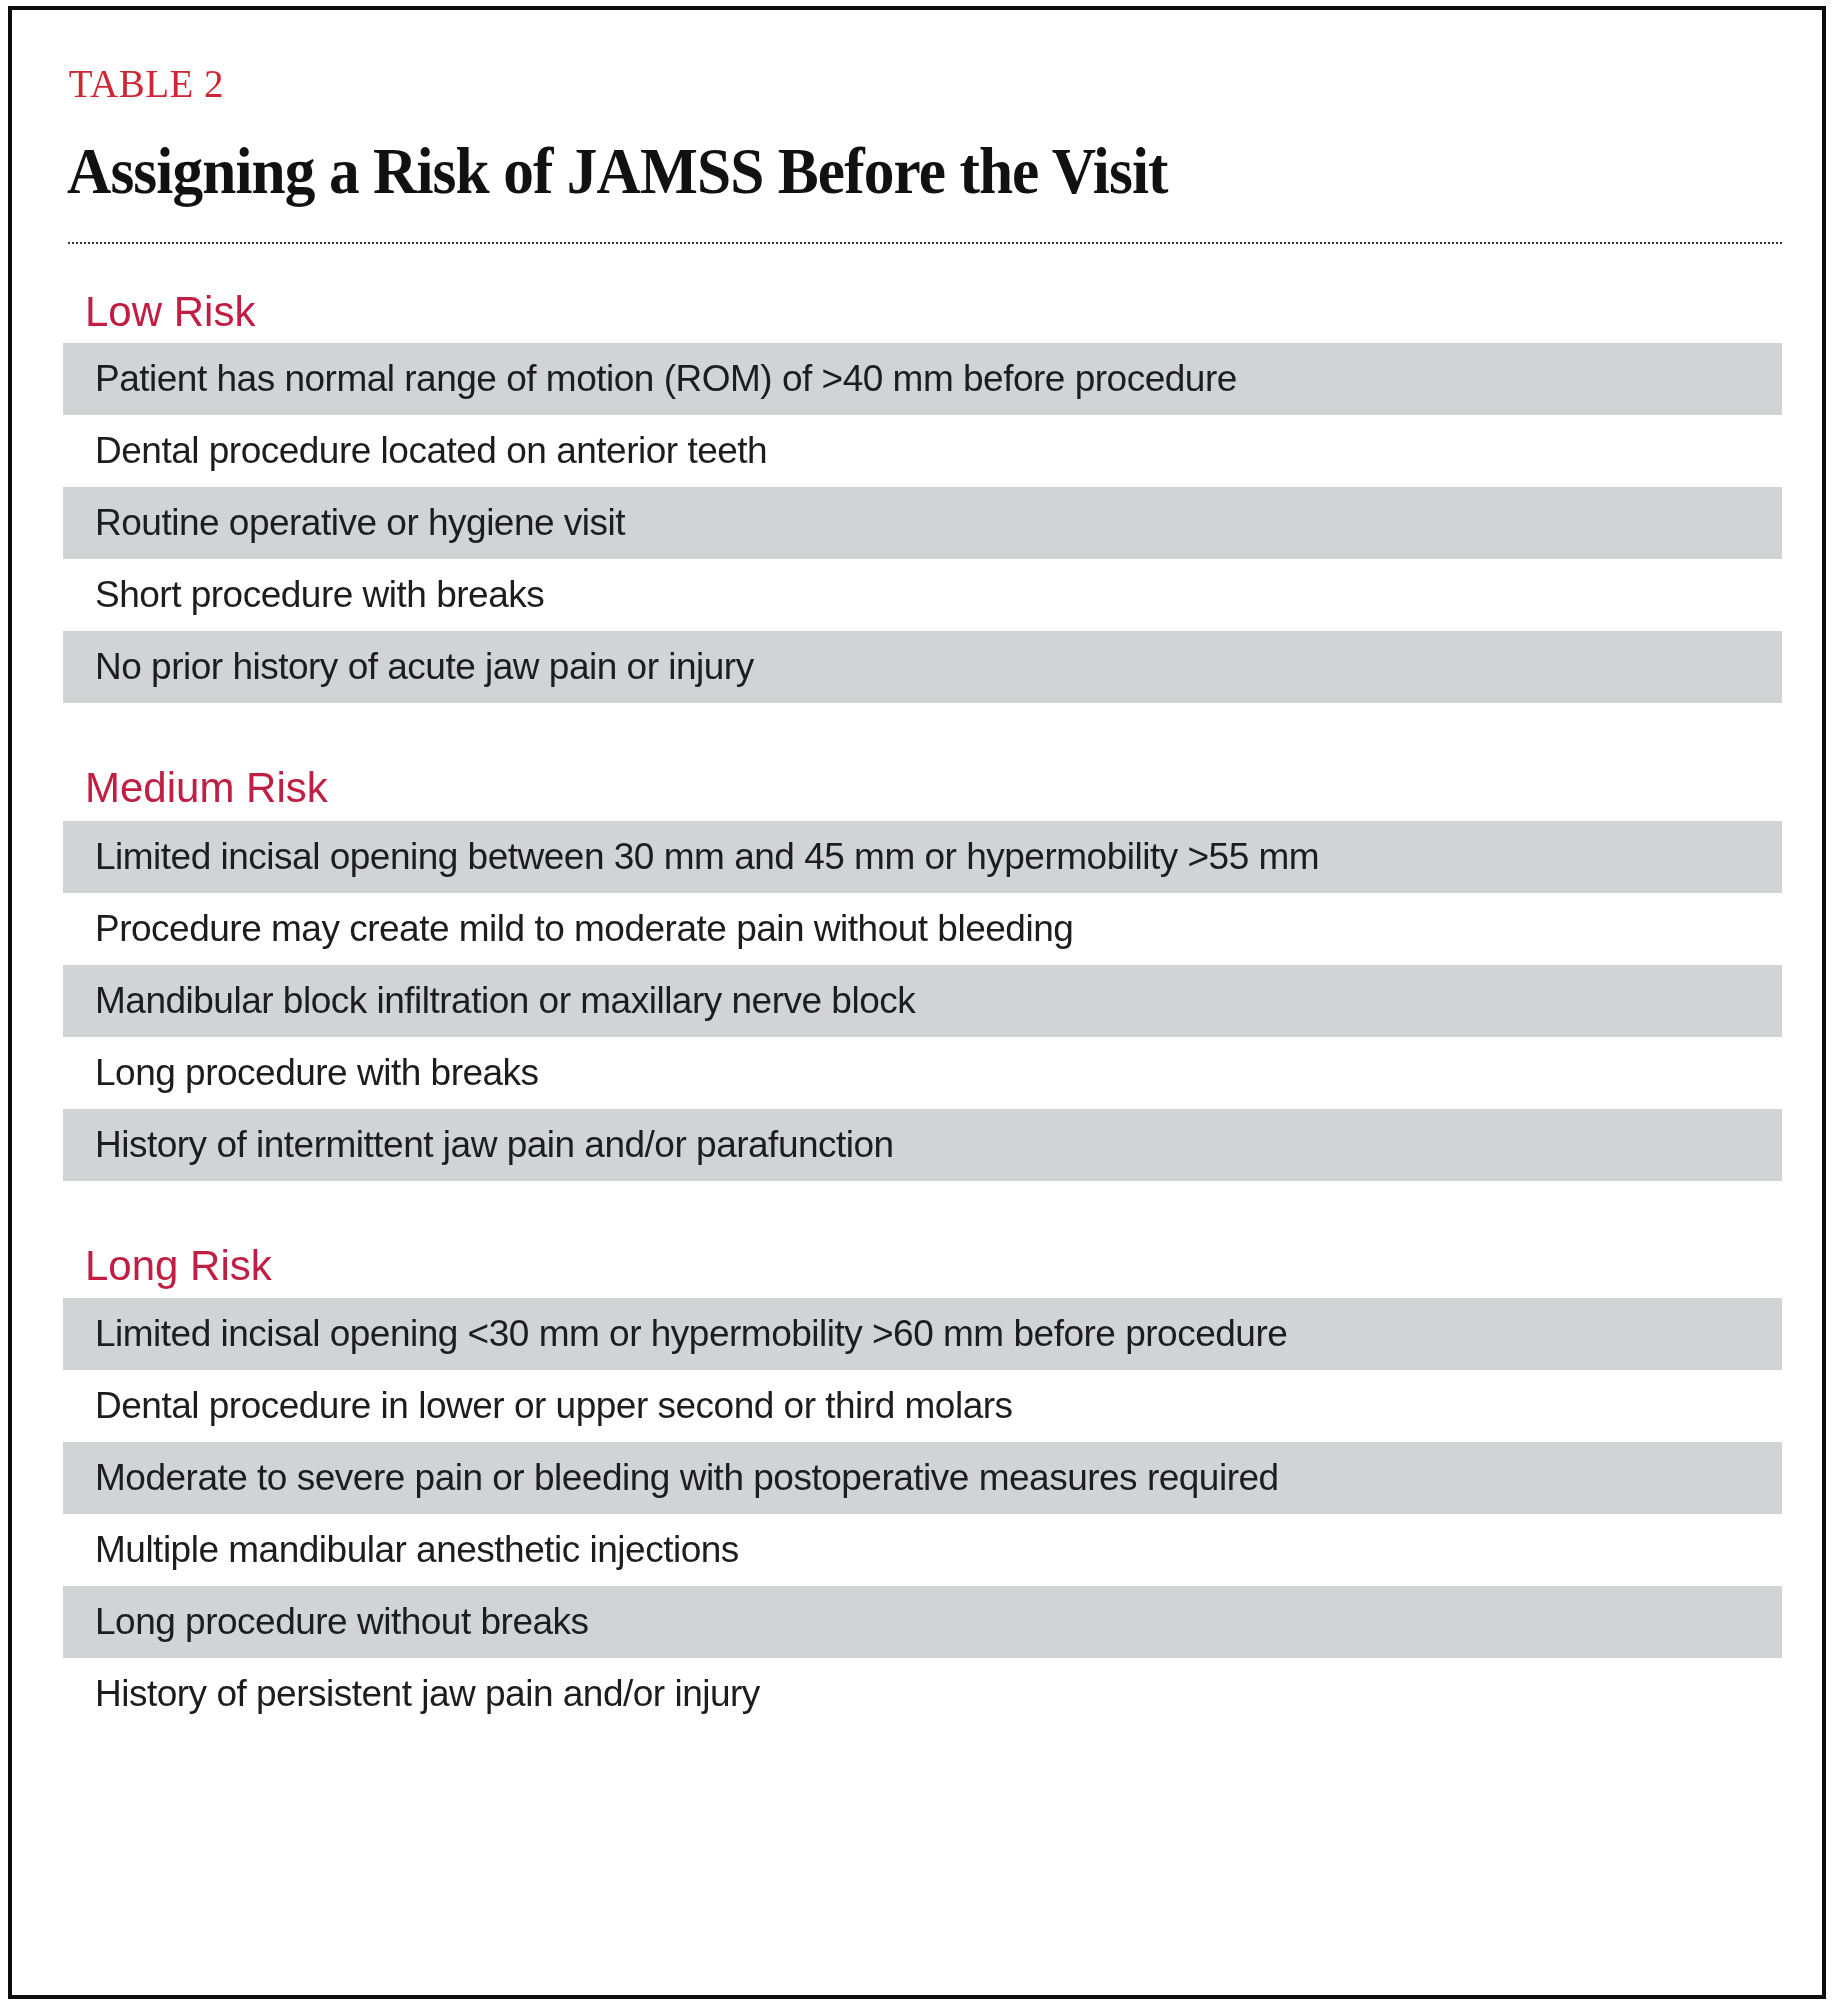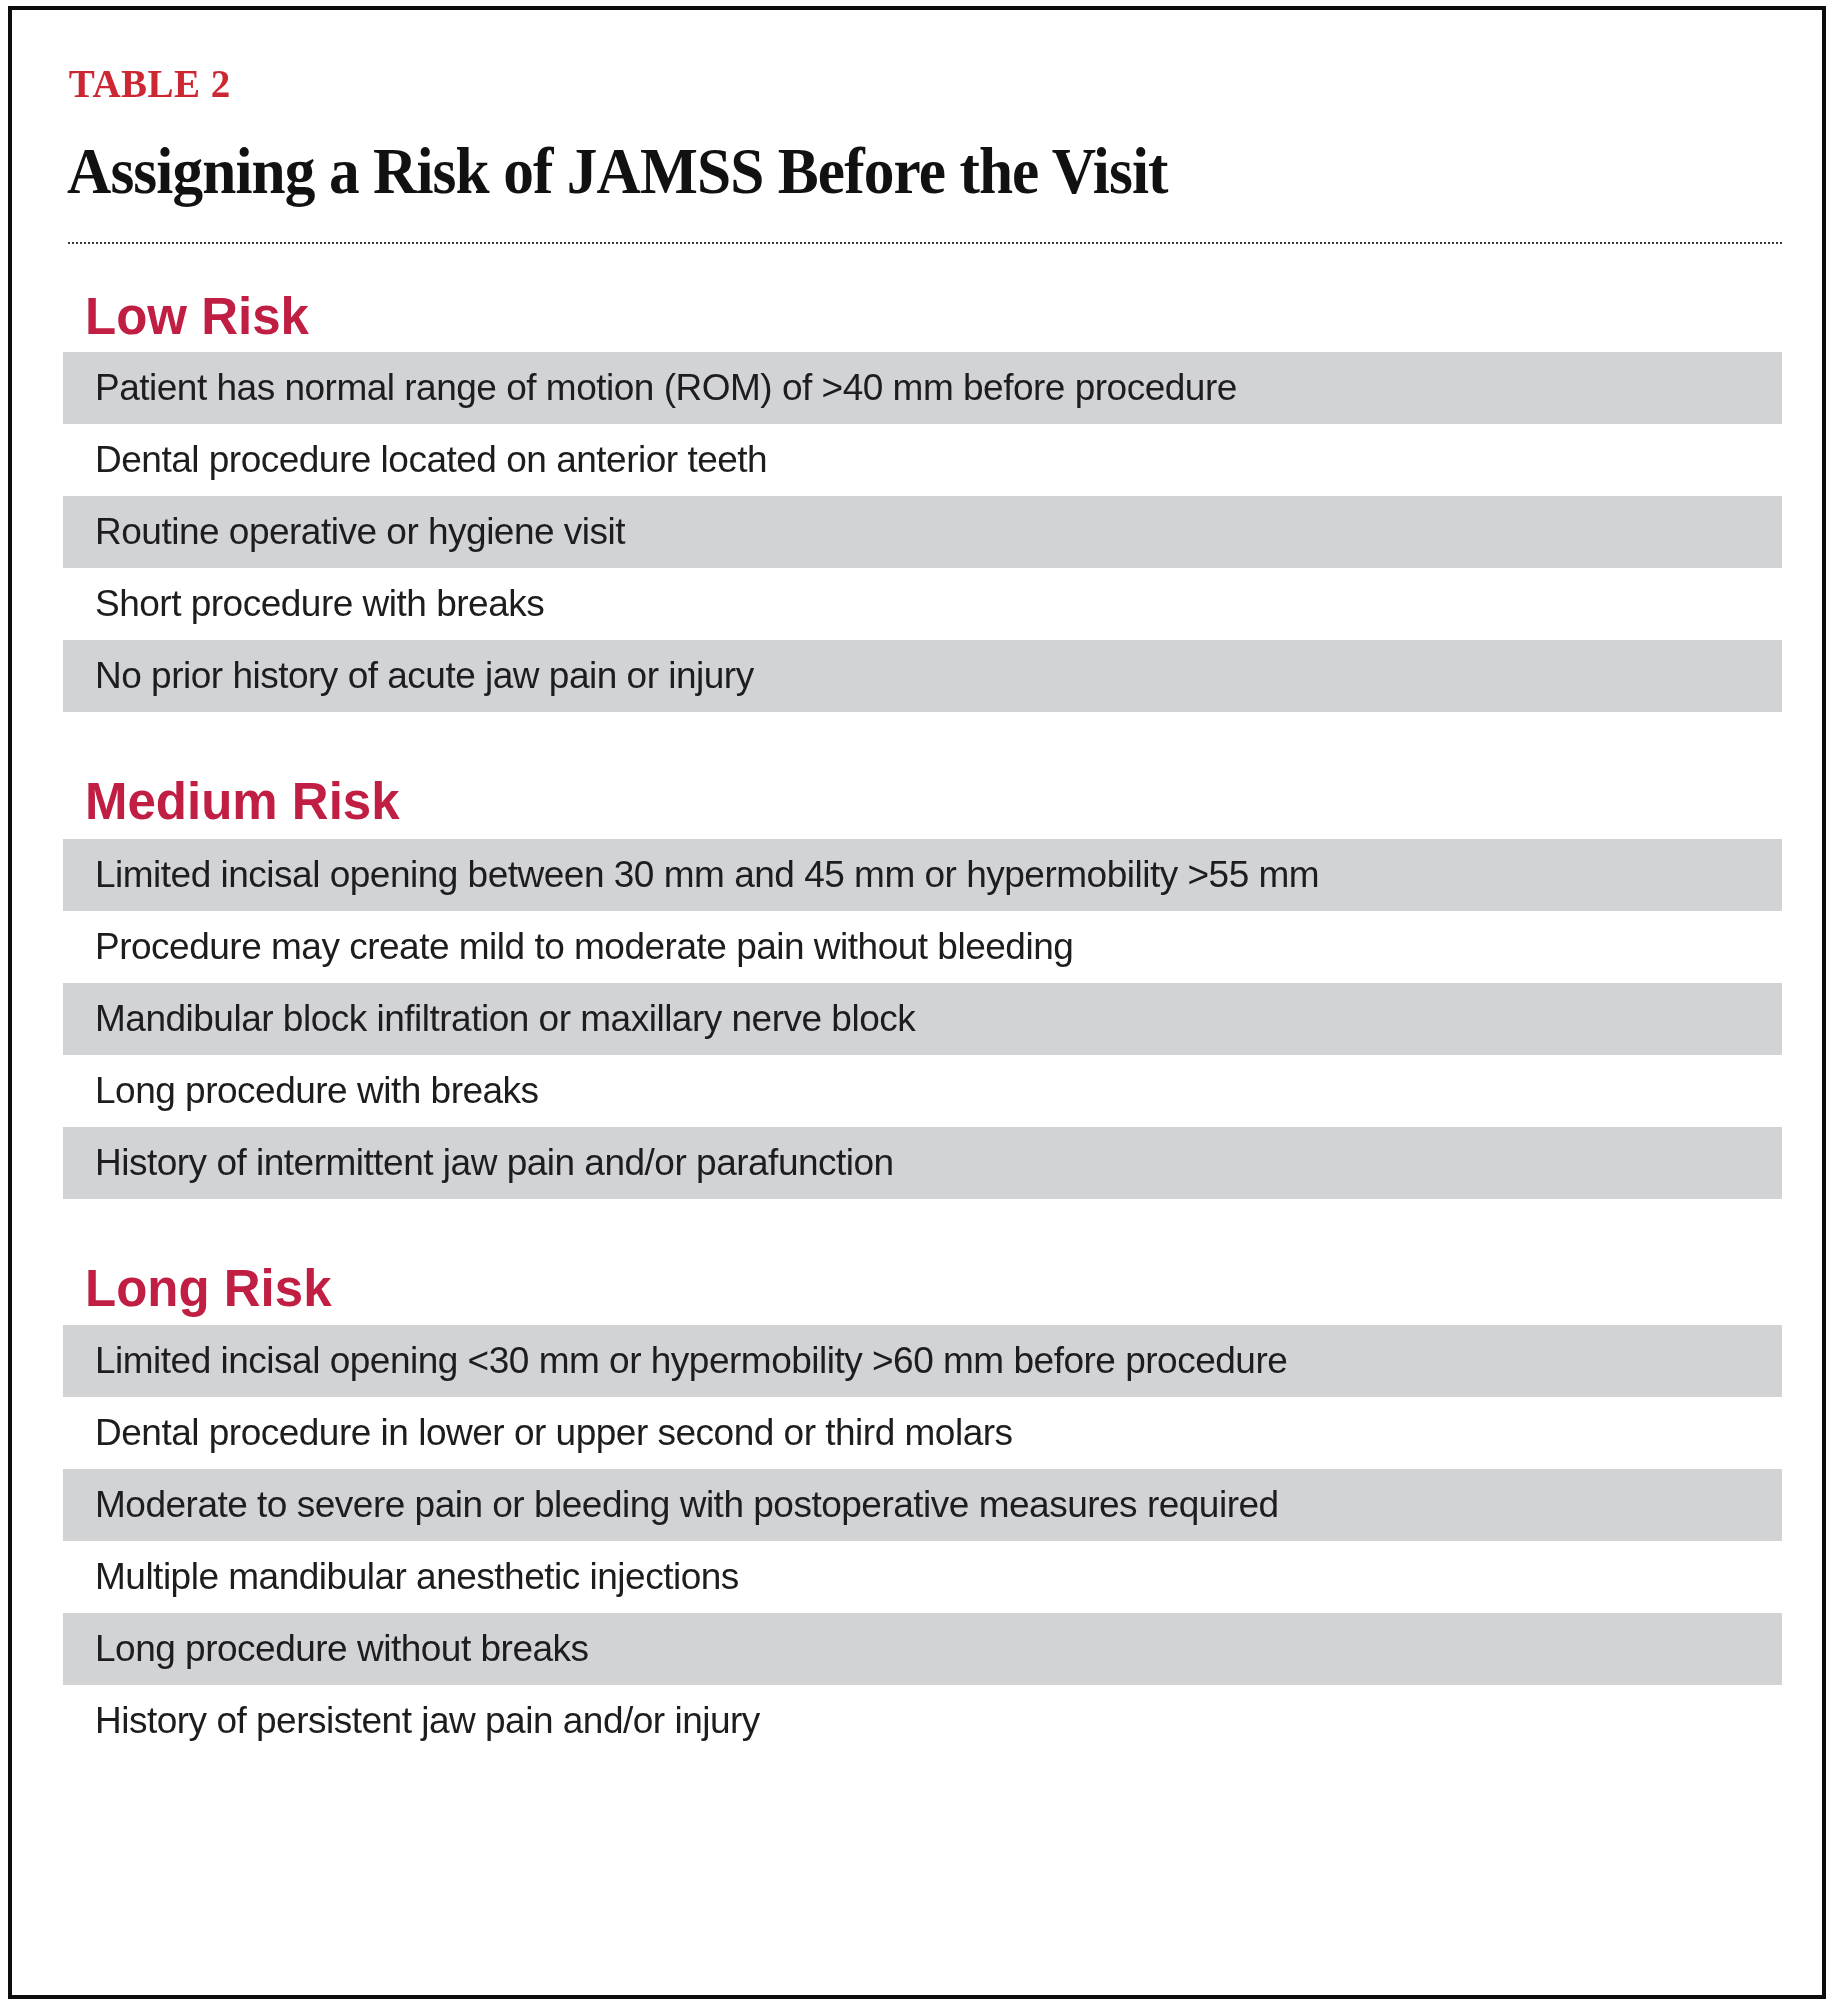--- a/index.html
+++ b/index.html
@@ -26,21 +26,21 @@
   }
   .content {
     position: absolute;
     left: 63px;
     top: 0;
     width: 1719px;
   }
   .kicker {
     margin: 64px 0 0 5.8px;
     font-family: "Liberation Serif", serif;
-    font-weight: 700;
+    font-weight: 400;
     font-size: 39px;
     line-height: 1;
     letter-spacing: 0.5px;
     color: var(--kicker-red, #cd2734);
   }
   .title {
     margin: 33px 0 0 3.9px;
     font-family: "Liberation Serif", serif;
     font-weight: 700;
     font-size: 66px;
@@ -52,22 +52,22 @@
     white-space: nowrap;
   }
   .rule {
     margin: 37px 0 0 4.9px;
     height: 0;
     border-bottom: 2.9px dotted #3a3a3a;
   }
   .section { margin: 0; }
   .section-heading {
     margin: 64px 0 11.6px 22px;
-    font-size: 51px;
-    font-weight: 700;
+    font-size: 42px;
+    font-weight: 400;
     line-height: 1;
     color: var(--heading-red, #c01e42);
   }
   .section:first-child .section-heading {
     margin-top: 47px;
     margin-bottom: 9.7px;
   }
   .rows { width: 100%; }
   .row {
     height: 72px;

